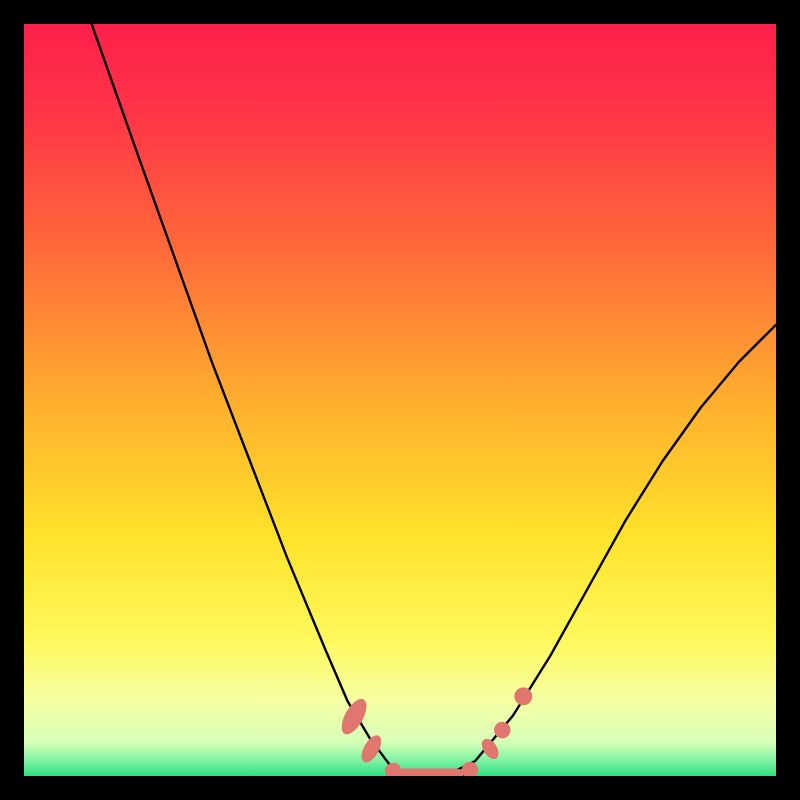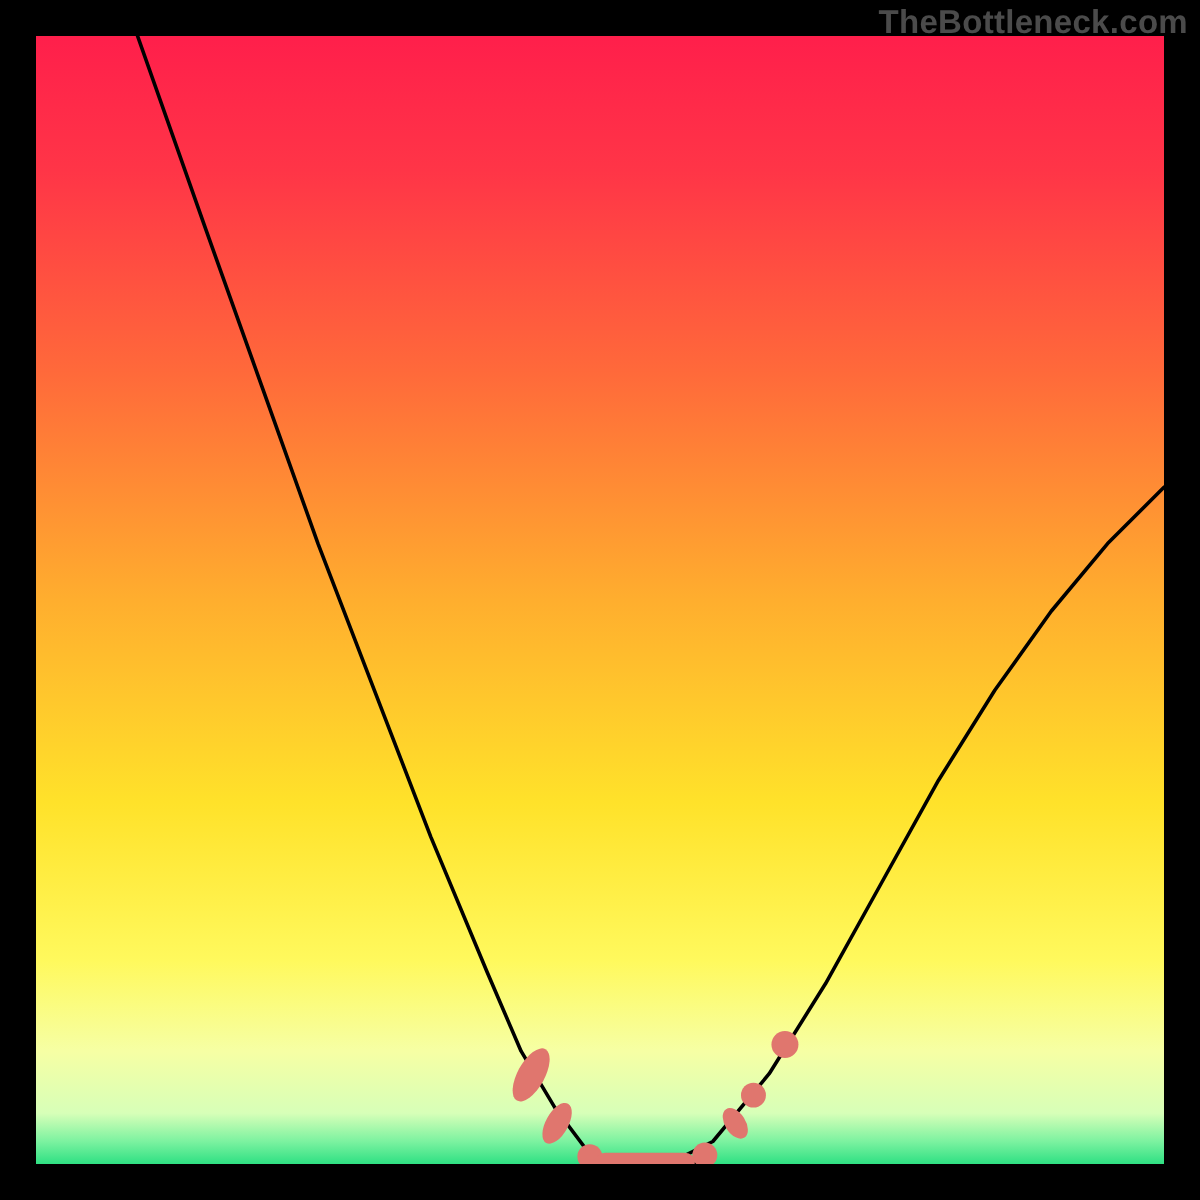--- a/index.html
+++ b/index.html
@@ -27,21 +27,20 @@
     font-weight: 600;
     color: #4b4b4b;
     letter-spacing: 0.2px;
   }
   svg { display: block; }
 </style>
 </head>
 <body>
 
 <div class="frame">
-  <div class="attribution">TheBottleneck.com</div>
 
   <div class="plot-area">
     <svg id="plot-svg" width="752" height="752" viewBox="0 0 752 752">
       <defs>
         <linearGradient id="bg-grad" x1="0" y1="0" x2="0" y2="1">
             <stop offset="0.00%" stop-color="#ff1f4b"></stop>
             <stop offset="12.00%" stop-color="#ff3547"></stop>
             <stop offset="30.00%" stop-color="#ff6a3a"></stop>
             <stop offset="50.00%" stop-color="#ffae2e"></stop>
             <stop offset="68.00%" stop-color="#ffe22a"></stop>

